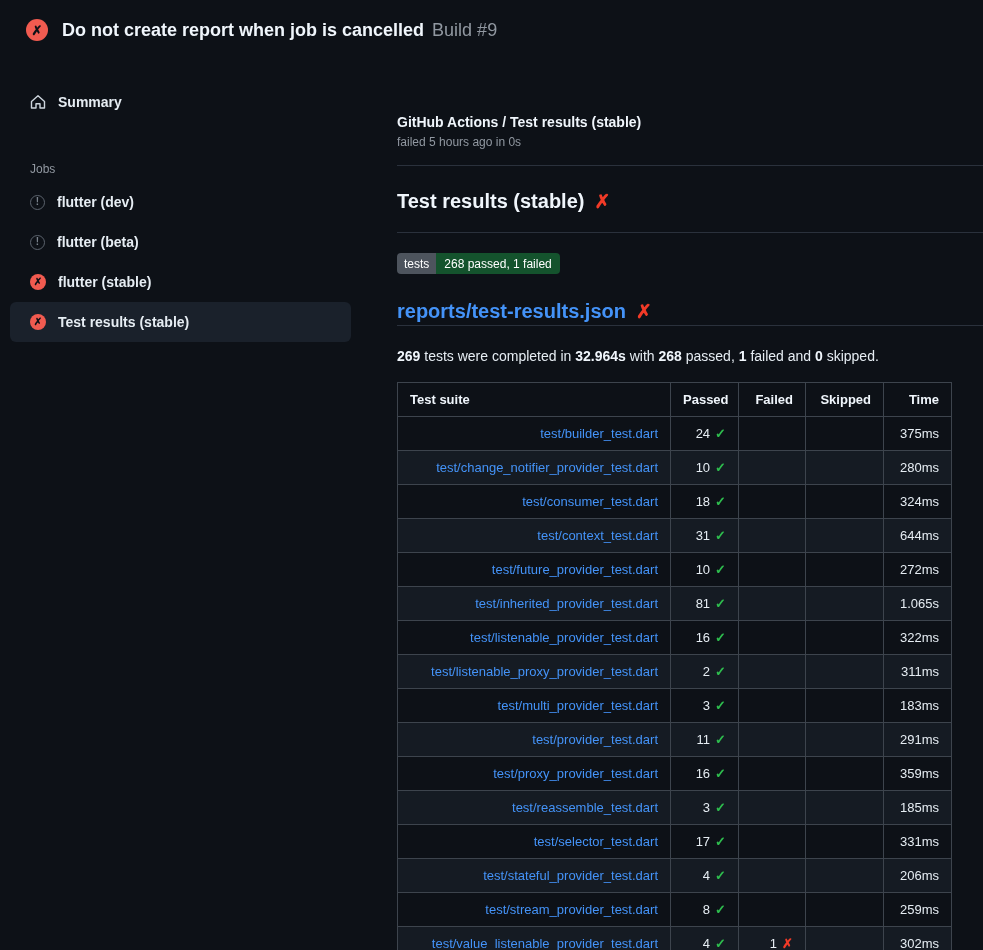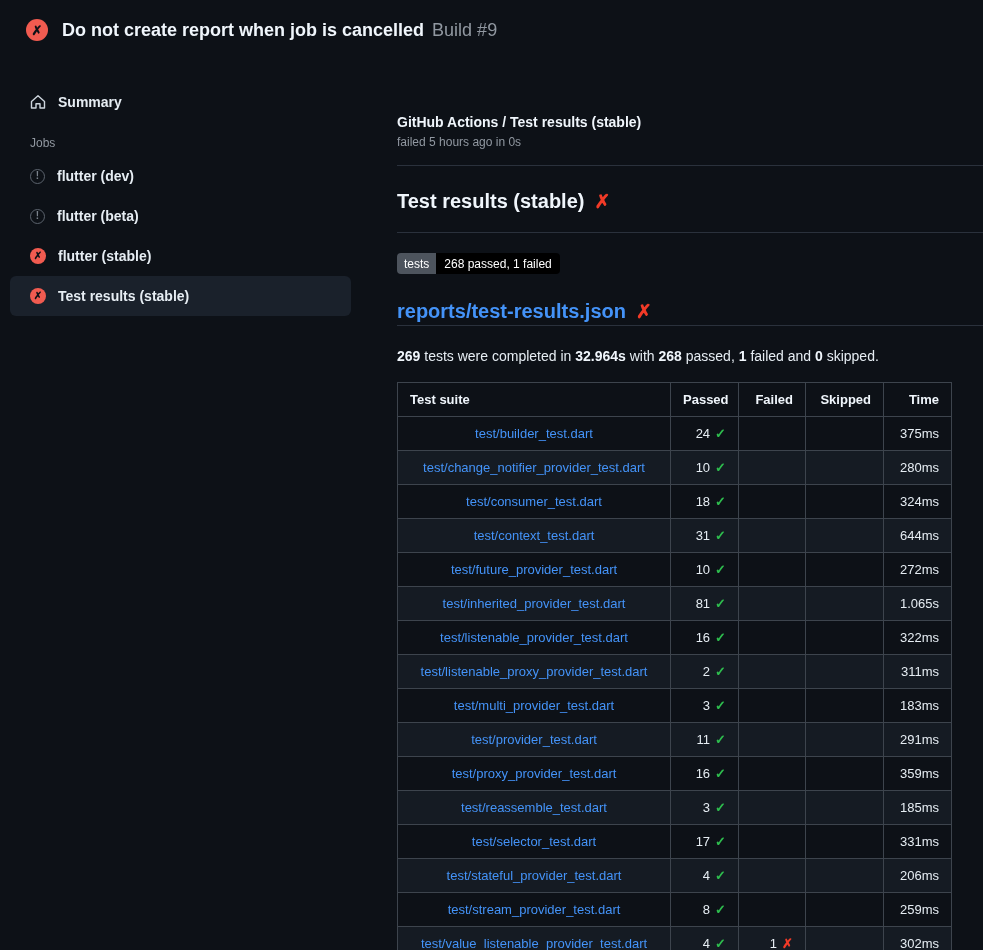--- a/index.html
+++ b/index.html
@@ -35,21 +35,21 @@
   
   .layout { display:flex; align-items:flex-start; }
   .sidebar { width:397px; flex-shrink:0; padding:24px 46px 0 10px; }
   .side-item {
     display:flex; align-items:center; gap:12px;
     height:40px; padding:0 20px; border-radius:6px;
     font-weight:600; color:#e6edf3; cursor:pointer;
   }
   .side-item.selected { background:#1a212b; }
   .side-section-label {
-    color:#9198a1; font-size:12px; margin:14px 0 6px 20px;
+    color:#9198a1; font-size:12px; margin:40px 0 6px 20px;
   }
   .home-icon { width:16px; height:16px; flex-shrink:0; }
 
   
   .main { flex:1; padding-top:28px; }
   .run-header { padding-bottom:16px; border-bottom:1px solid #2a313c;margin-top:28px; }
   .run-title { font-size:14px; font-weight:700; color:#f0f6fc; }
   .run-sub { font-size:12px; color:#9198a1; margin-top:5px; }
 
   h2.section-heading {
@@ -63,38 +63,38 @@
     margin-top:26px; font-size:20px; font-weight:700;
     padding-bottom:2px; border-bottom:1px solid #2a313c;
   }
   .report-link { color:#4493f8; text-decoration:none; cursor:pointer; }
 
   .badge {
     display:inline-flex; margin-top:20px; font-size:12px; font-weight:400;
     border-radius:4px; overflow:hidden; color:#ffffff; line-height:1;
   }
   .badge-label { background:#4d545d; padding:5px 7px 4px; }
-  .badge-value { background:#000000; padding:5px 8px 4px; }
+  .badge-value { background:#14532d; padding:5px 8px 4px; }
 
   .summary-line { margin-top:22px; font-size:14px; color:#e6edf3; }
   .summary-line b { font-weight:700; color:#f0f6fc; }
 
   
   table.results {
     margin-top:18px; border-collapse:collapse; table-layout:fixed;
     width:554px; font-size:13px;
   }
   .results th, .results td {
     border:1px solid #3d444d; height:34px; padding:0 12px;
     white-space:nowrap; overflow:hidden;
   }
   .results th { font-weight:700; color:#f0f6fc; text-align:right; }
   .results th:first-child { text-align:left; }
   .results td { text-align:right; color:#e6edf3; }
-  .results td.suite { text-align:center; }
+  .results td.suite { text-align:right; }
   .results tr:nth-child(even) td { background:#151b23; }
   .suite a { color:#4493f8; text-decoration:none; cursor:pointer; }
   .check-icon { color:#2ebd4e; font-weight:700; margin-left:5px; }
   .cross-icon { color:#f13a27; font-weight:700; margin-left:5px; }
 </style>
 </head>
 <body>
 
 <header class="app-header">
   <span class="failed-icon lg">✗</span>

